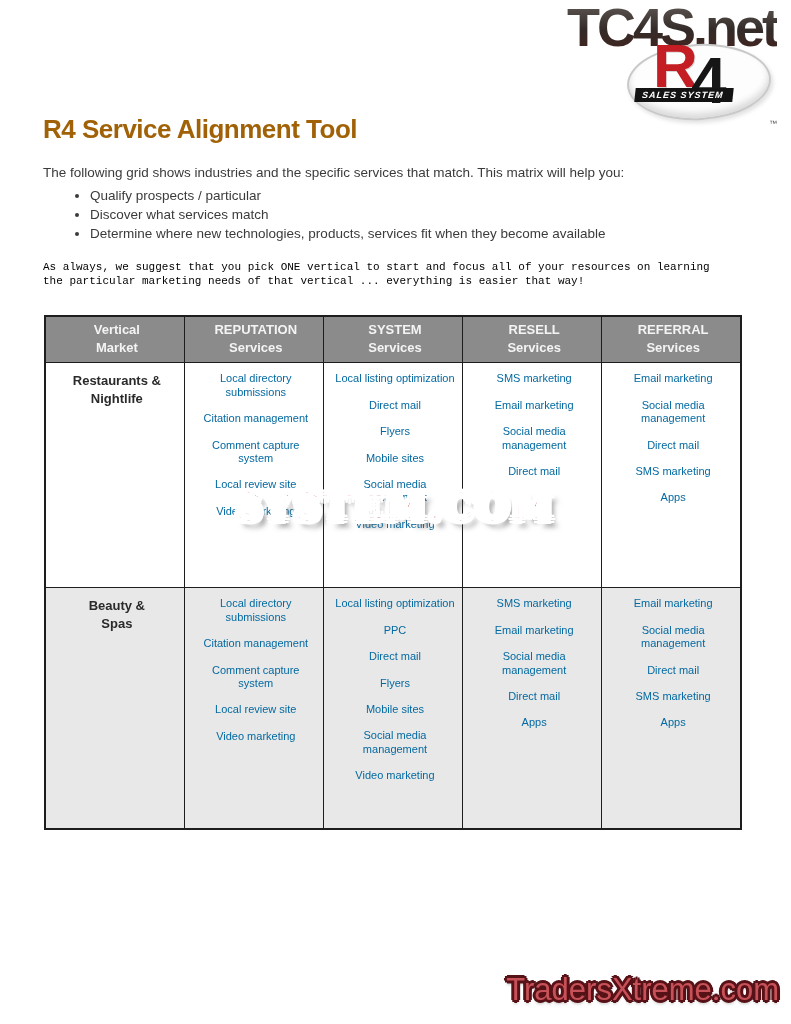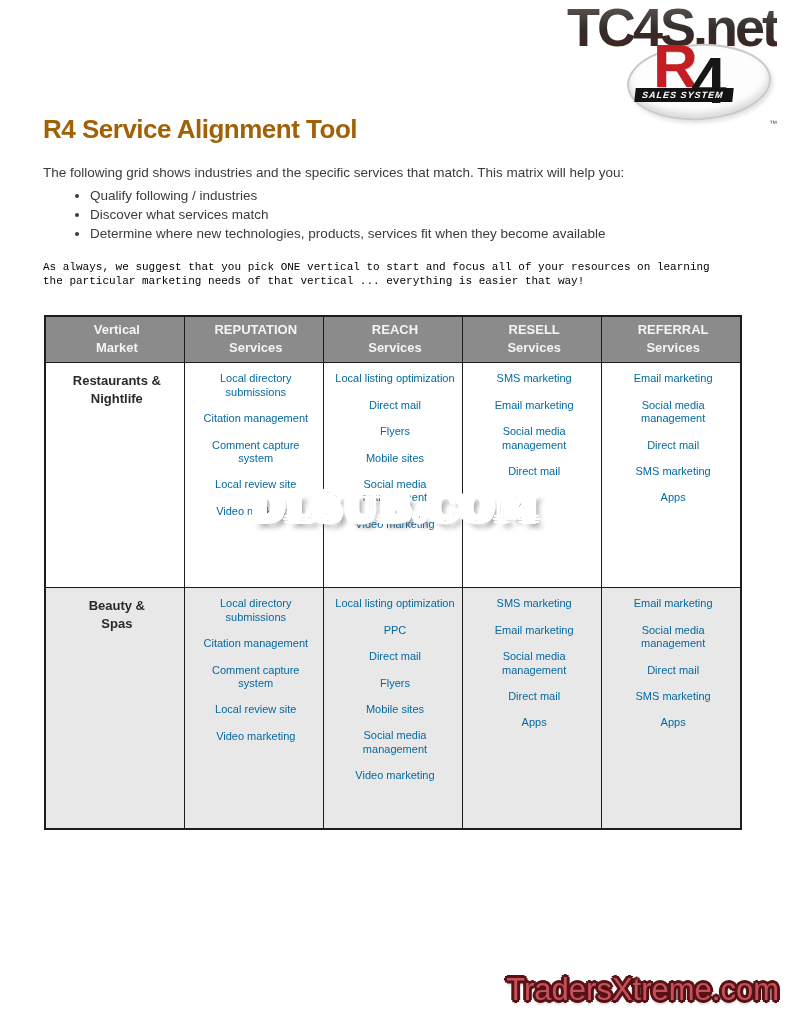--- a/index.html
+++ b/index.html
@@ -119,39 +119,39 @@
     <div class="badge-r">R</div>
     <div class="badge-4">4</div>
     <div class="badge-banner">SALES SYSTEM</div>
     <div class="badge-tm">™</div>
   </div>
 </div>
 
 <h1 class="page-title">R4 Service Alignment Tool</h1>
 <p class="intro">The following grid shows industries and the specific services that match. This matrix will help you:</p>
 <ul class="bullets">
-    <li>Qualify following / industries</li>
+    <li>Qualify prospects / particular</li>
     <li>Discover what services match</li>
     <li>Determine where new technologies, products, services fit when they become available</li>
   </ul>
 <p class="note">As always, we suggest that you pick ONE vertical to start and focus all of your resources on learning the particular marketing needs of that vertical ... everything is easier that way!</p>
 
 <table class="matrix">
   <thead>
     <tr>
         <th>
           <div>Vertical</div>
           <div>Market</div>
         </th>
         <th>
           <div>REPUTATION</div>
           <div>Services</div>
         </th>
         <th>
-          <div>REACH</div>
+          <div>SYSTEM</div>
           <div>Services</div>
         </th>
         <th>
           <div>RESELL</div>
           <div>Services</div>
         </th>
         <th>
           <div>REFERRAL</div>
           <div>Services</div>
         </th>
@@ -224,14 +224,14 @@
           <p class="service">Email marketing</p>
           <p class="service">Social media management</p>
           <p class="service">Direct mail</p>
           <p class="service">SMS marketing</p>
           <p class="service">Apps</p>
         </td>
       </tr>
     </tbody>
 </table>
 
-<div class="watermark-center">DLSUB.COM</div>
+<div class="watermark-center">SYSTEM.COM</div>
 <div class="watermark-footer">TradersXtreme.com</div>
 
 </body></html>

